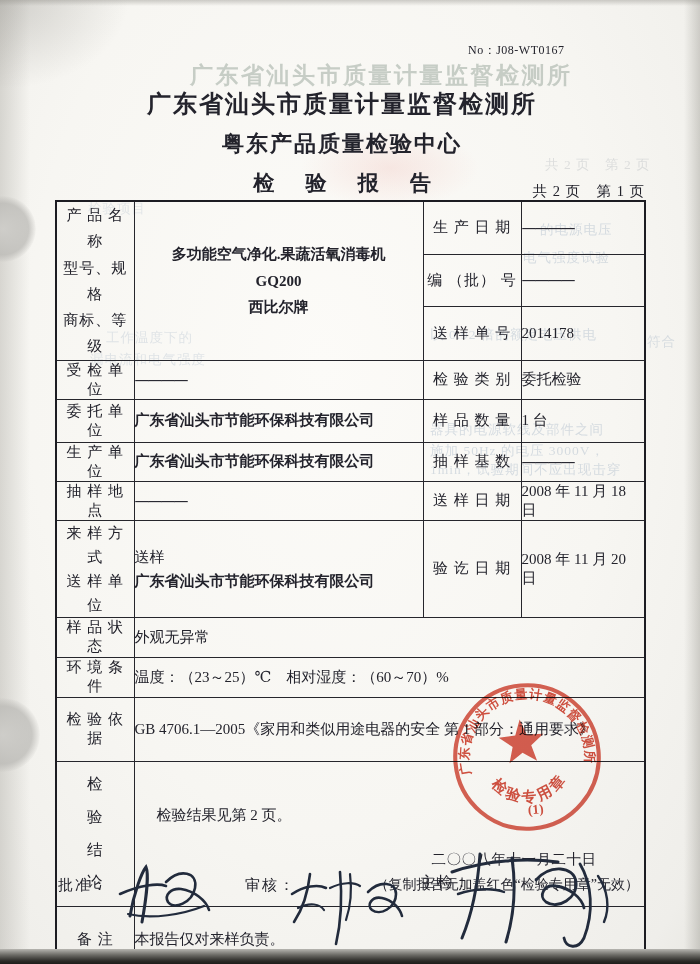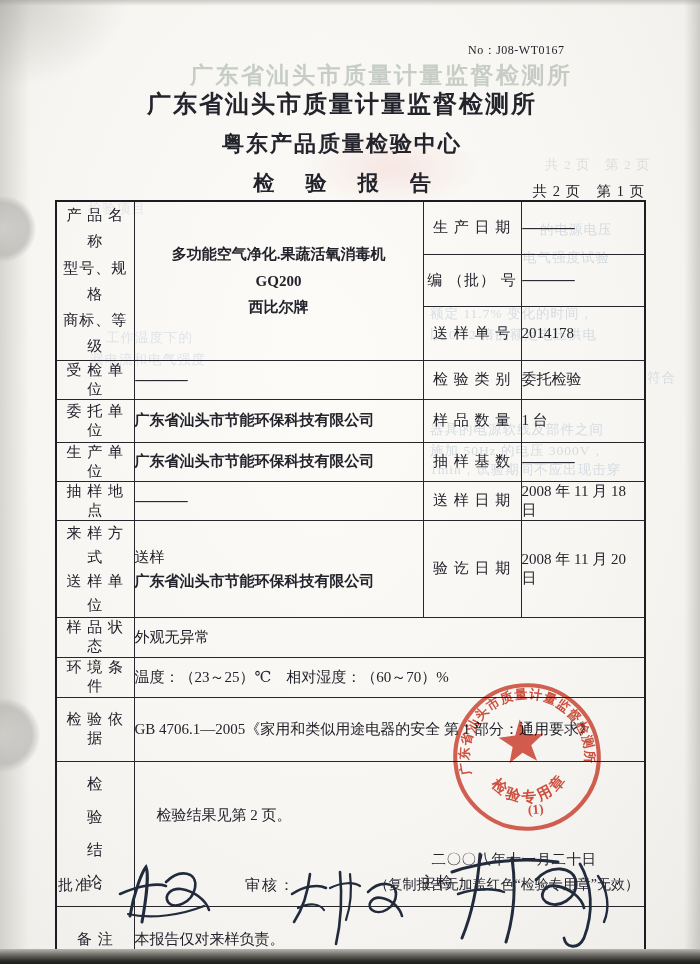--- a/index.html
+++ b/index.html
@@ -41,21 +41,21 @@
   .g1{left:540px;top:221px;}
   .g2{left:523px;top:249px;}
   .g3{left:300px;top:283px;}
   .g4{left:430px;top:305px;}
   .g5{left:430px;top:326px;}
   .g6{left:106px;top:329px;opacity:.25;}
   .g7{left:90px;top:351px;opacity:.25;}
   .g8{left:430px;top:421px;}
   .g9{left:430px;top:442px;}
   .g10{left:430px;top:461px;}
-  .g11{left:647px;top:333px;opacity:.3;margin-top:36px;}
+  .g11{left:647px;top:333px;opacity:.3;}
 
   
   .doc-no{position:absolute;left:468px;top:42px;font-size:12px;letter-spacing:.5px;}
   .titles{position:absolute;left:0;top:88px;width:684px;text-align:center;}
   .org-title{font-size:24px;font-weight:bold;letter-spacing:2px;}
   .sub-title{font-size:22px;font-weight:bold;letter-spacing:2px;margin-top:9px;}
   .report-title{font-size:21px;font-weight:bold;letter-spacing:13px;margin-top:10px;text-indent:13px;}
   .pagination{position:absolute;right:55px;top:182px;font-size:14.5px;letter-spacing:1px;}
 
   
@@ -100,21 +100,20 @@
 <body>
 
 <div class="page">
 
   <div class="ghost-title">广东省汕头市质量计量监督检测所</div>
   <div class="ghost-blob"></div>
   <div class="ghost ghost-pag">共 2 页　第 2 页</div>
   <div class="ghost g0">检验项目</div>
   <div class="ghost g1">的电源电压</div>
   <div class="ghost g2">电气强度试验</div>
-  <div class="ghost g4">额定 11.7% 变化的时间，</div>
   <div class="ghost g5">以 0.92 倍的额定电压供电</div>
   <div class="ghost g6">工作温度下的</div>
   <div class="ghost g7">漏电流和电气强度</div>
   <div class="ghost g8">器具的电源软线及部件之间</div>
   <div class="ghost g9">施加 50Hz 的电压 3000V，</div>
   <div class="ghost g10">1min，试验期间不应出现击穿</div>
   <div class="ghost g11">符合</div>
 
   <div class="doc-no"><span>No：</span><span>J08-WT0167</span></div>
 

